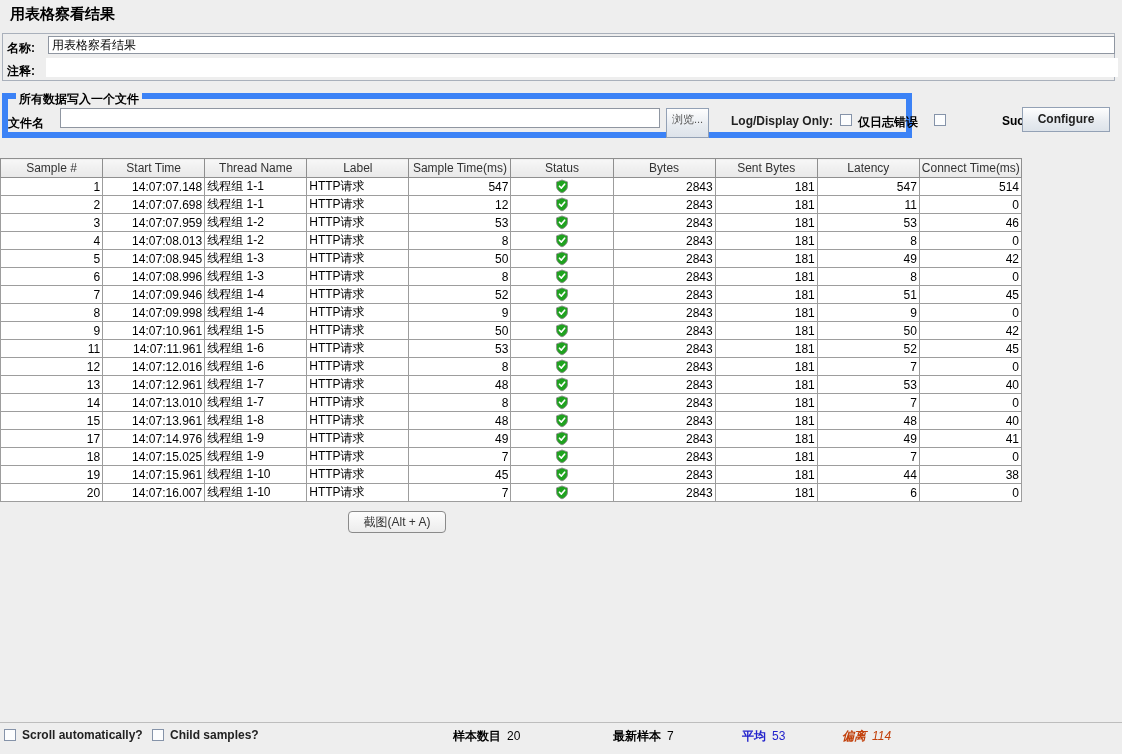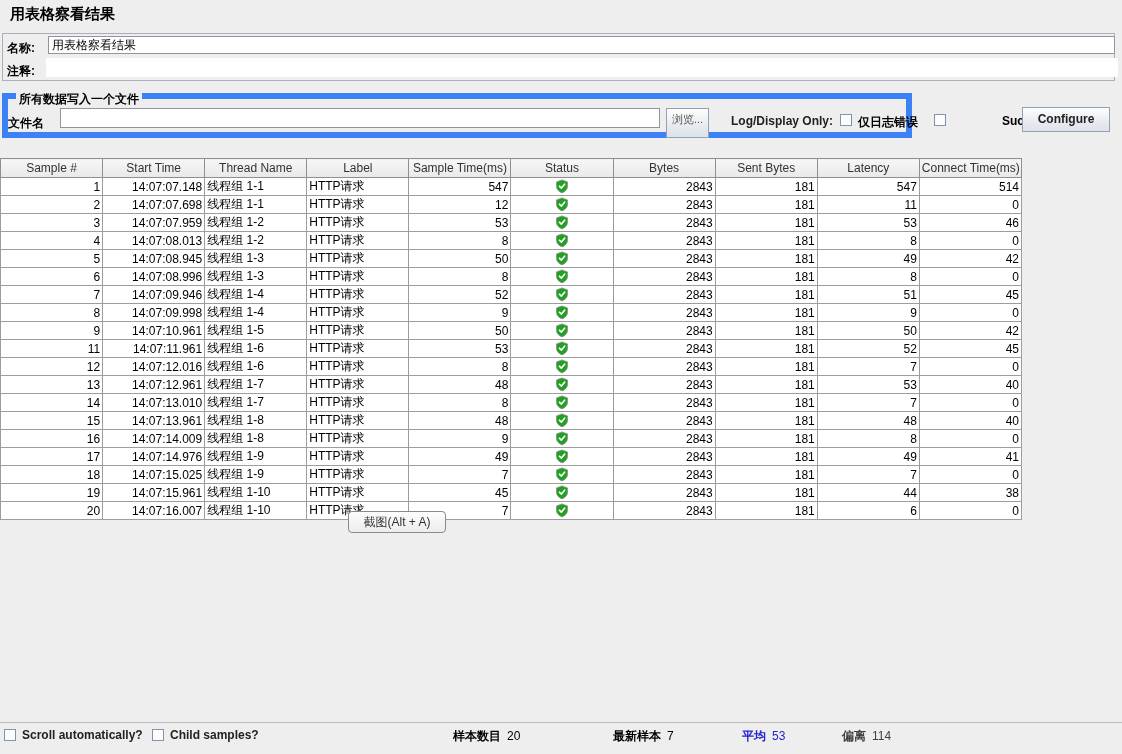--- a/index.html
+++ b/index.html
@@ -322,35 +322,20 @@
         <td class="c-status"><svg width="14" height="15" viewBox="0 0 16 17">
             <path d="M8 1 L14.3 3.3 L14.3 8.2 C14.3 11.9 11.1 14.7 8 15.8 C4.9 14.7 1.7 11.9 1.7 8.2 L1.7 3.3 Z" fill="#1fa21f" stroke="#8f8f8f" stroke-width="1"></path>
             <path d="M5.1 8.2 L7.3 10.3 L11 5.9" stroke="#ffffff" stroke-width="1.9" fill="none" stroke-linecap="round" stroke-linejoin="round"></path>
           </svg></td>
         <td class="c-right">2843</td>
         <td class="c-right">181</td>
         <td class="c-right">48</td>
         <td class="c-right">40</td>
       </tr>
       <tr>
-        <td class="c-right">16</td>
-        <td class="c-right">14:07:14.009</td>
-        <td class="c-left">线程组 1-8</td>
-        <td class="c-left">HTTP请求</td>
-        <td class="c-right">9</td>
-        <td class="c-status"><svg width="14" height="15" viewBox="0 0 16 17">
-            <path d="M8 1 L14.3 3.3 L14.3 8.2 C14.3 11.9 11.1 14.7 8 15.8 C4.9 14.7 1.7 11.9 1.7 8.2 L1.7 3.3 Z" fill="#1fa21f" stroke="#8f8f8f" stroke-width="1"></path>
-            <path d="M5.1 8.2 L7.3 10.3 L11 5.9" stroke="#ffffff" stroke-width="1.9" fill="none" stroke-linecap="round" stroke-linejoin="round"></path>
-          </svg></td>
-        <td class="c-right">2843</td>
-        <td class="c-right">181</td>
-        <td class="c-right">8</td>
-        <td class="c-right">0</td>
-      </tr>
-      <tr>
         <td class="c-right">17</td>
         <td class="c-right">14:07:14.976</td>
         <td class="c-left">线程组 1-9</td>
         <td class="c-left">HTTP请求</td>
         <td class="c-right">49</td>
         <td class="c-status"><svg width="14" height="15" viewBox="0 0 16 17">
             <path d="M8 1 L14.3 3.3 L14.3 8.2 C14.3 11.9 11.1 14.7 8 15.8 C4.9 14.7 1.7 11.9 1.7 8.2 L1.7 3.3 Z" fill="#1fa21f" stroke="#8f8f8f" stroke-width="1"></path>
             <path d="M5.1 8.2 L7.3 10.3 L11 5.9" stroke="#ffffff" stroke-width="1.9" fill="none" stroke-linecap="round" stroke-linejoin="round"></path>
           </svg></td>
         <td class="c-right">2843</td>
@@ -416,15 +401,15 @@
 
 <div class="stat-group g-samples">
   <span class="stat-label">样本数目</span><span class="stat-value">20</span>
 </div>
 <div class="stat-group g-latest">
   <span class="stat-label">最新样本</span><span class="stat-value">7</span>
 </div>
 <div class="stat-group g-average" style="color: rgb(34, 34, 204);">
   <span class="stat-label">平均</span><span class="stat-value">53</span>
 </div>
-<div class="stat-group g-deviation" style="color: #404040;">
+<div class="stat-group g-deviation" style="color: #c2410c; font-style: italic;">
   <span class="stat-label">偏离</span><span class="stat-value">114</span>
 </div>
 
 </body></html>

